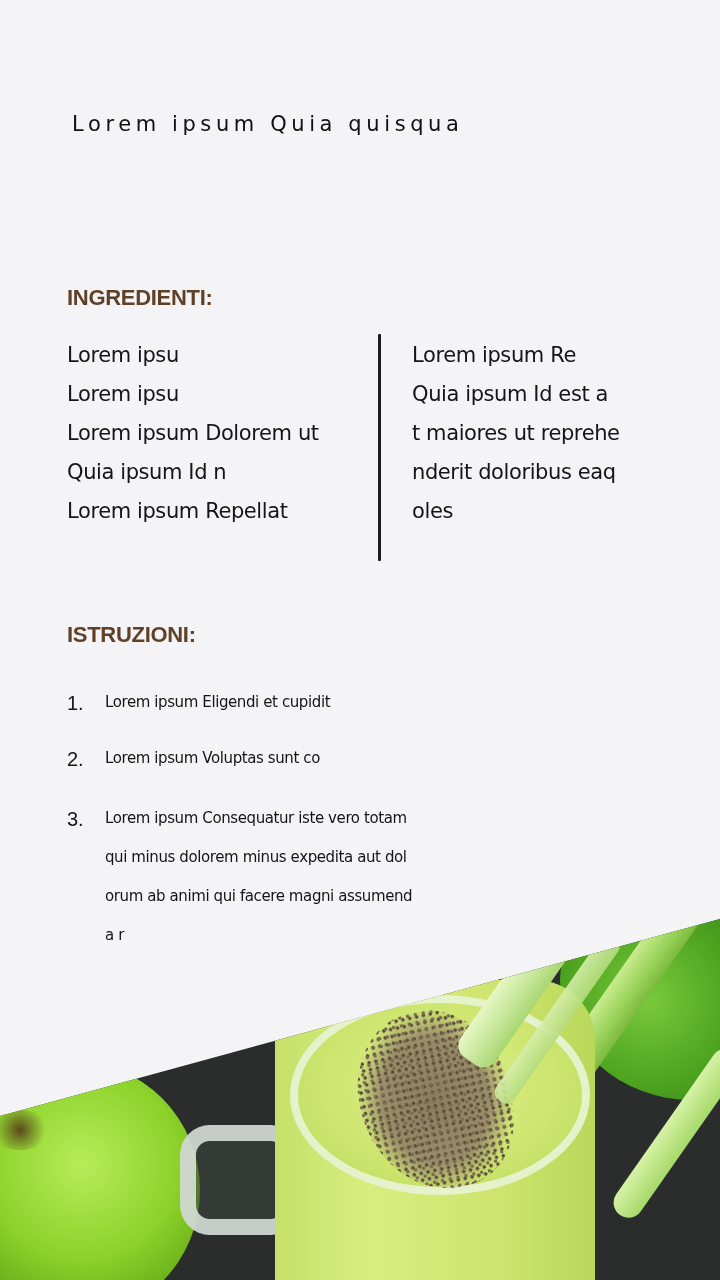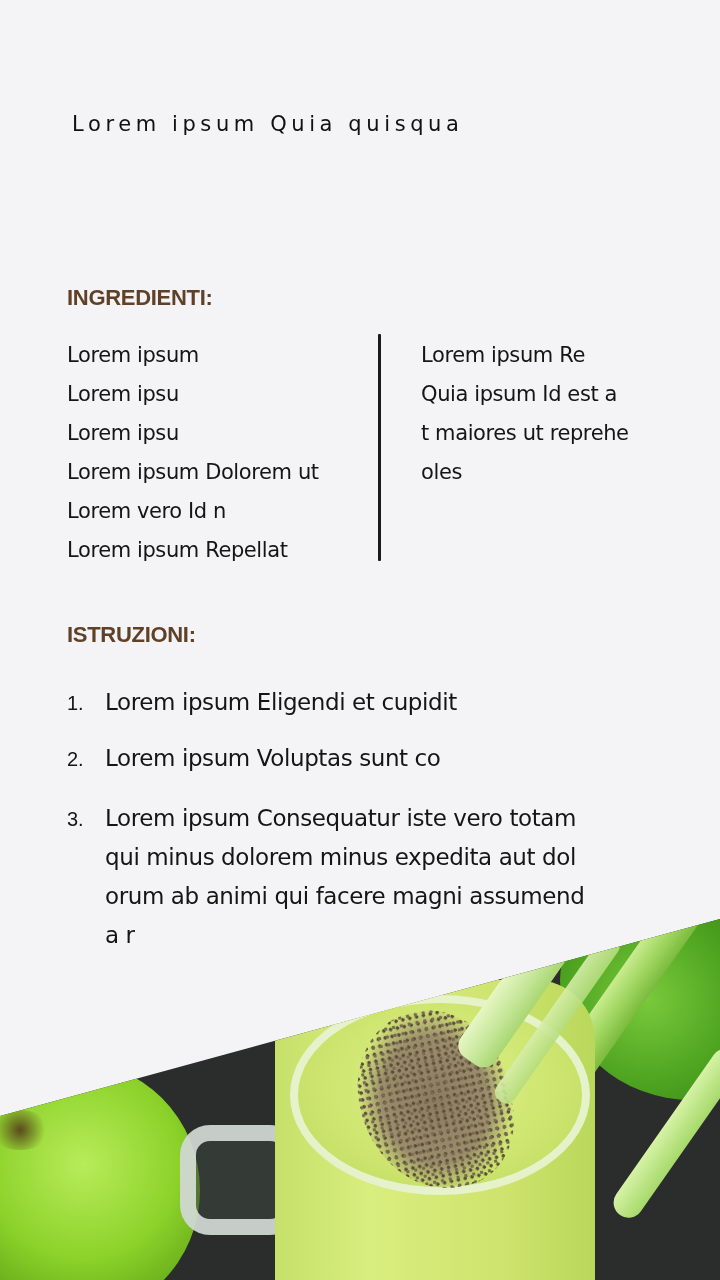--- a/index.html
+++ b/index.html
@@ -21,33 +21,33 @@
     }
     .ingredients { top: 273px; margin-top: 12px; }
     .instructions { top: 622px; }
     .col {
       position: absolute; top: 336px;
       font-size: 21px; line-height: 39px; color: #151515;
       font-family: "DejaVu Sans", sans-serif;
     }
     .col .line { white-space: nowrap; height: 39px; letter-spacing: -0.4px; }
     .col-left { left: 67px; }
-    .col-right { left: 412px; margin-left: 9px; }
+    .col-right { left: 412px; }
     .divider {
       position: absolute; left: 378px; top: 334px; width: 3px; height: 227px;
       background: #1a1a1a; border-radius: 1px;
     }
     .steps { position: absolute; left: 67px; top: 683px; width: 560px; }
     .step { position: relative; display: flex; }
     .step .num {
       width: 38px; flex: 0 0 38px; font-size: 20px; color: #151515;
       font-family: "Liberation Sans", sans-serif; line-height: 39px; padding-top: 1px;
     }
     .step .text {
-      font-size: 23px; line-height: 39px; color: #151515;
+      font-size: 15px; line-height: 39px; color: #151515;
       font-family: "DejaVu Sans", sans-serif; letter-spacing: -0.4px;
     }
     .step .text .line { white-space: nowrap; }
     .step1 { margin-bottom: 16px; }
     .step2 { margin-bottom: 20px; }
 
     .photo {
       position: absolute; left: 0; top: 900px; width: 720px; height: 380px;
       clip-path: polygon(0 216px, 720px 19px, 720px 380px, 0 380px);
       background: #2a2d2b; overflow: hidden;
@@ -114,34 +114,34 @@
     }
   </style>
 </head>
 <body>
 
 <div class="title">Lorem ipsum Quia quisqua</div>
 
 <div class="section-heading ingredients">INGREDIENTI:</div>
 
 <div class="col col-left">
-  <div class="line">Lorem ipsum</div>
   <div class="line">Lorem ipsu</div>
   <div class="line">Lorem ipsu</div>
   <div class="line">Lorem ipsum Dolorem ut</div>
-  <div class="line">Lorem vero Id n</div>
+  <div class="line">Quia ipsum Id n</div>
   <div class="line">Lorem ipsum Repellat</div>
 </div>
 
 <div class="divider"></div>
 
 <div class="col col-right">
   <div class="line">Lorem ipsum Re</div>
   <div class="line">Quia ipsum Id est a</div>
   <div class="line">t maiores ut reprehe</div>
+  <div class="line">nderit doloribus eaq</div>
   <div class="line">oles</div>
 </div>
 
 <div class="section-heading instructions">ISTRUZIONI:</div>
 
 <div class="steps">
   <div class="step step1">
     <div class="num">1.</div>
     <div class="text">
       <div class="line">Lorem ipsum Eligendi et cupidit</div>

